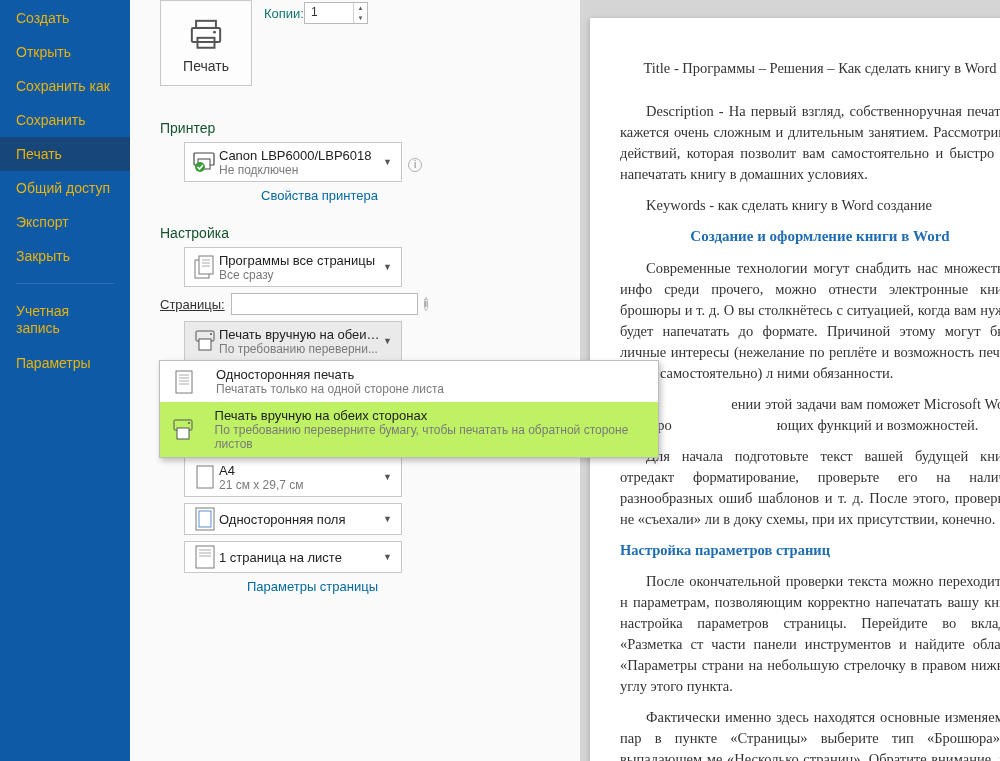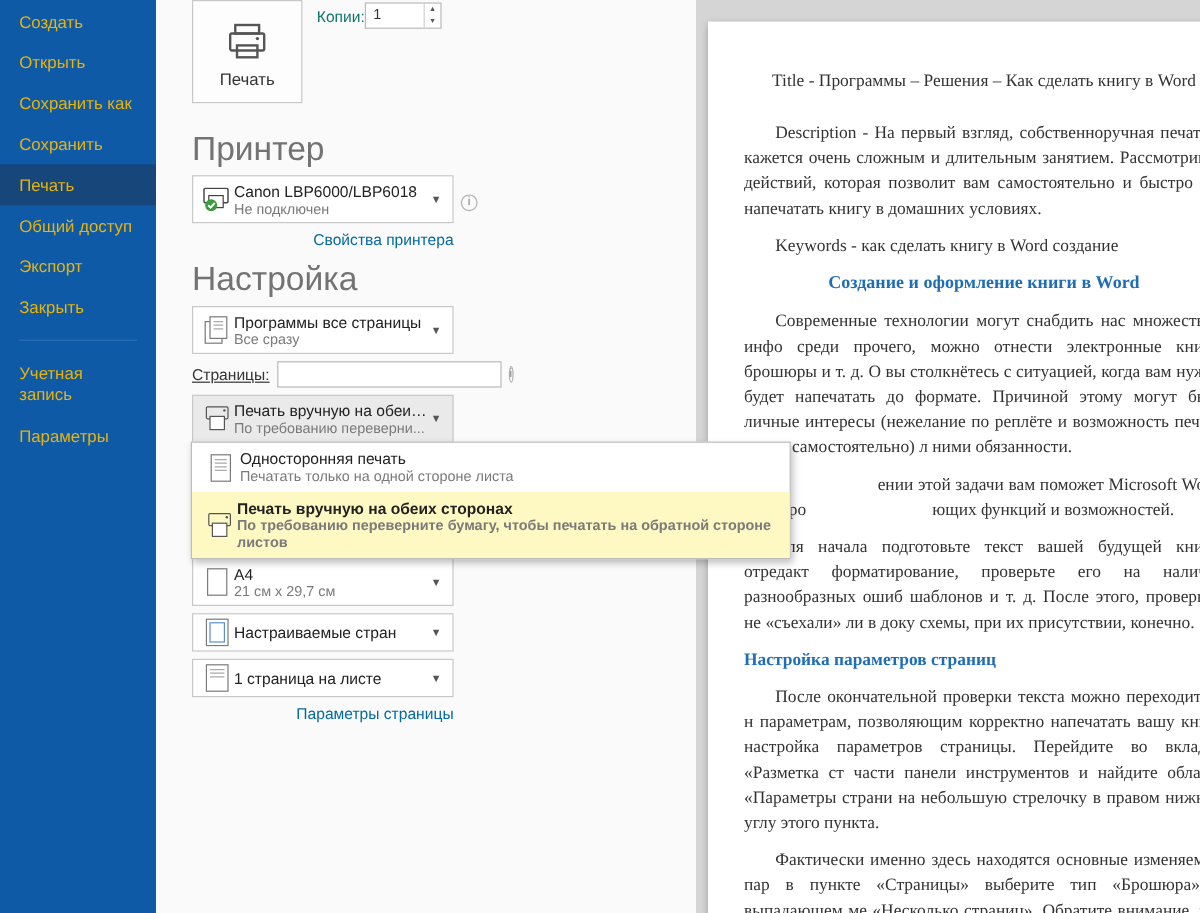--- a/index.html
+++ b/index.html
@@ -49,27 +49,27 @@
   .copies { display: flex; align-items: center; margin-left: 12px; margin-top: 2px; }
   .copies-label { margin-right: 0; color: #0f766e; }
   .spin {
     width: 64px; height: 22px; border: 1px solid #b9b9b9; background: #fff;
     display: flex; align-items: stretch;
   }
   .spin-val { flex: 1; padding: 2px 6px; font-size: 12px; }
   .spin-btns { width: 14px; display: flex; flex-direction: column; border-left: 1px solid #cfcfcf; }
   .spin-btns div { flex: 1; display: flex; align-items: center; justify-content: center; font-size: 6px; color: #555; cursor: pointer; }
 
-  .section-title { font-size: 28px; color: #737373; font-weight: 400; margin: 10px 0 6px 0; }
+  .section-title { font-size: 14px; color: #14532d; font-weight: 400; margin: 22px 0 6px 0; }
 
   .combo {
     width: 218px; min-height: 40px;
     border: 1px solid #c8c8c8; background: #fff;
     display: flex; align-items: center; padding: 3px 6px 3px 6px;
-    position: relative; cursor: pointer; margin-bottom: 6px;
+    position: relative; cursor: pointer; margin-bottom: 6px; margin-left: 24px;
   }
   .combo .ico { width: 28px; display: flex; align-items: center; justify-content: center; }
   .combo .txt { flex: 1; overflow: hidden; }
   .combo .txt .ln1 { font-size: 13px; color: #222; white-space: nowrap; overflow: hidden; text-overflow: ellipsis; }
   .combo .txt .ln2 { font-size: 12px; color: #7a7a7a; white-space: nowrap; overflow: hidden; text-overflow: ellipsis; }
   .combo .chev { width: 12px; font-size: 9px; color: #555; }
   .combo.grayed { background: #eaeaea; }
   .combo.lite { min-height: 32px; }
 
   .props-link, .page-link { text-align: right; width: 218px; color: #0369a1; font-size: 13px; margin-bottom: 6px; cursor: pointer; }
@@ -79,25 +79,25 @@
   .pages-row .lbl { margin-right: 6px; text-decoration: underline; }
   .pages-inp { flex: 1; height: 22px; border: 1px solid #b9b9b9; background: #fff; padding: 0 4px; }
 
   
   .popup {
     position: absolute; left: -1px; top: 39px;
     width: 500px; background: #fff; border: 1px solid #bcbcbc;
     box-shadow: 2px 3px 6px rgba(0,0,0,0.25);
     z-index: 50;
   }
-  .opt { display: flex; align-items: center; padding: 6px 8px; cursor: pointer; }
+  .opt { display: flex; align-items: center; padding: 6px 8px; cursor: pointer; gap: 16px; }
   .opt .oico { width: 32px; display: flex; align-items: center; justify-content: center; }
   .opt .otxt .l1 { font-size: 13px; color: #222; }
   .opt .otxt .l2 { font-size: 12px; color: #7a7a7a; }
-  .opt.hover { background: #fef9c3; font-weight: bold; }
+  .opt.hover { background: #bef264; }
 
   .duplex-wrap { position: relative; width: 218px; }
 
   
   .preview {
     flex: 1; background: #d5d5d5; padding: 18px 0 0 10px;
     overflow: hidden;
   }
   .page {
     background: #fff; width: 430px; min-height: 800px;
@@ -265,21 +265,21 @@
   </div>
 
   <div class="combo lite">
     <div class="ico">
       <svg width="20" height="24" viewBox="0 0 20 24">
           <rect x="1" y="1" width="18" height="22" fill="none" stroke="#7a7a7a"></rect>
           <rect x="4" y="4" width="12" height="16" fill="none" stroke="#5a8fd6"></rect>
         </svg>
     </div>
     <div class="txt">
-      <div class="ln1">Настраиваемые стран</div>
+      <div class="ln1">Односторонняя поля</div>
     </div>
     <div class="chev">▼</div>
   </div>
 
   <div class="combo lite">
     <div class="ico">
       <svg width="20" height="24" viewBox="0 0 20 24">
           <rect x="1" y="1" width="18" height="22" fill="none" stroke="#7a7a7a"></rect>
           <line x1="4" y1="5" x2="16" y2="5" stroke="#aaa"></line>
           <line x1="4" y1="8" x2="16" y2="8" stroke="#aaa"></line>

